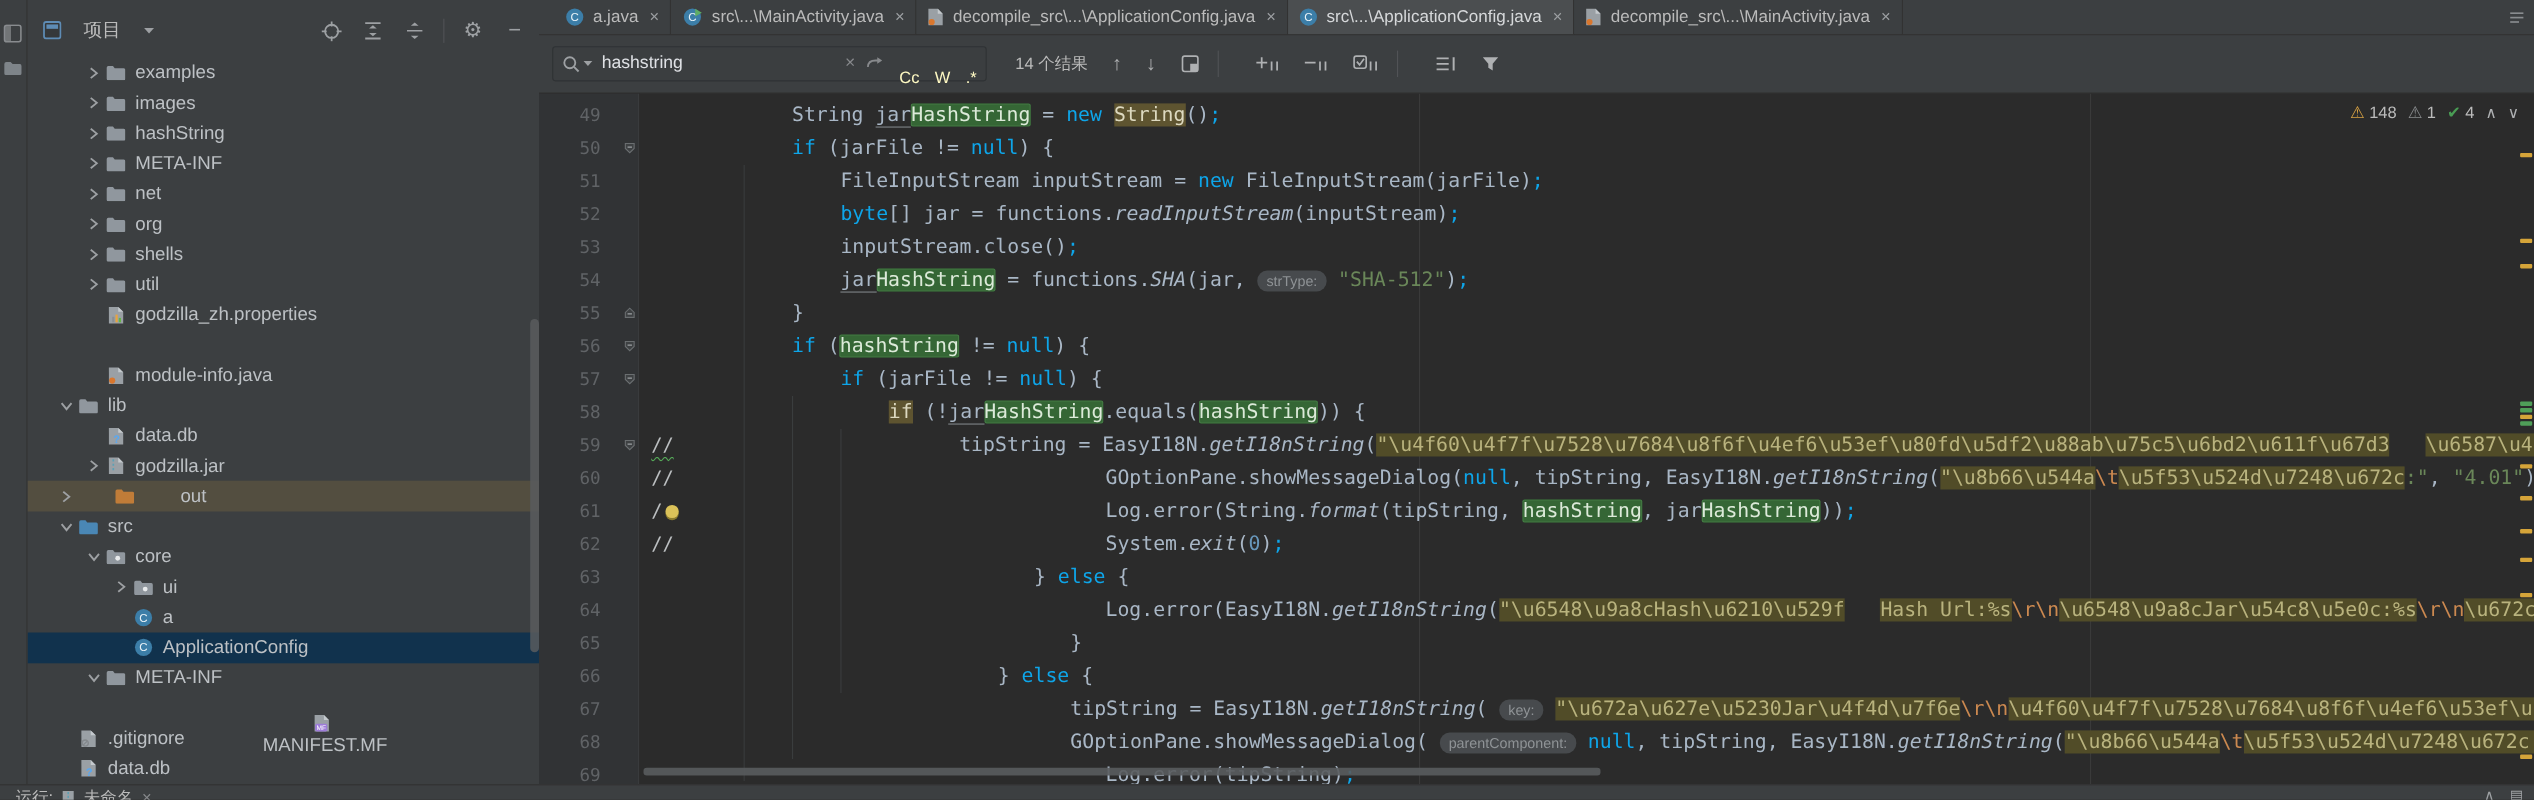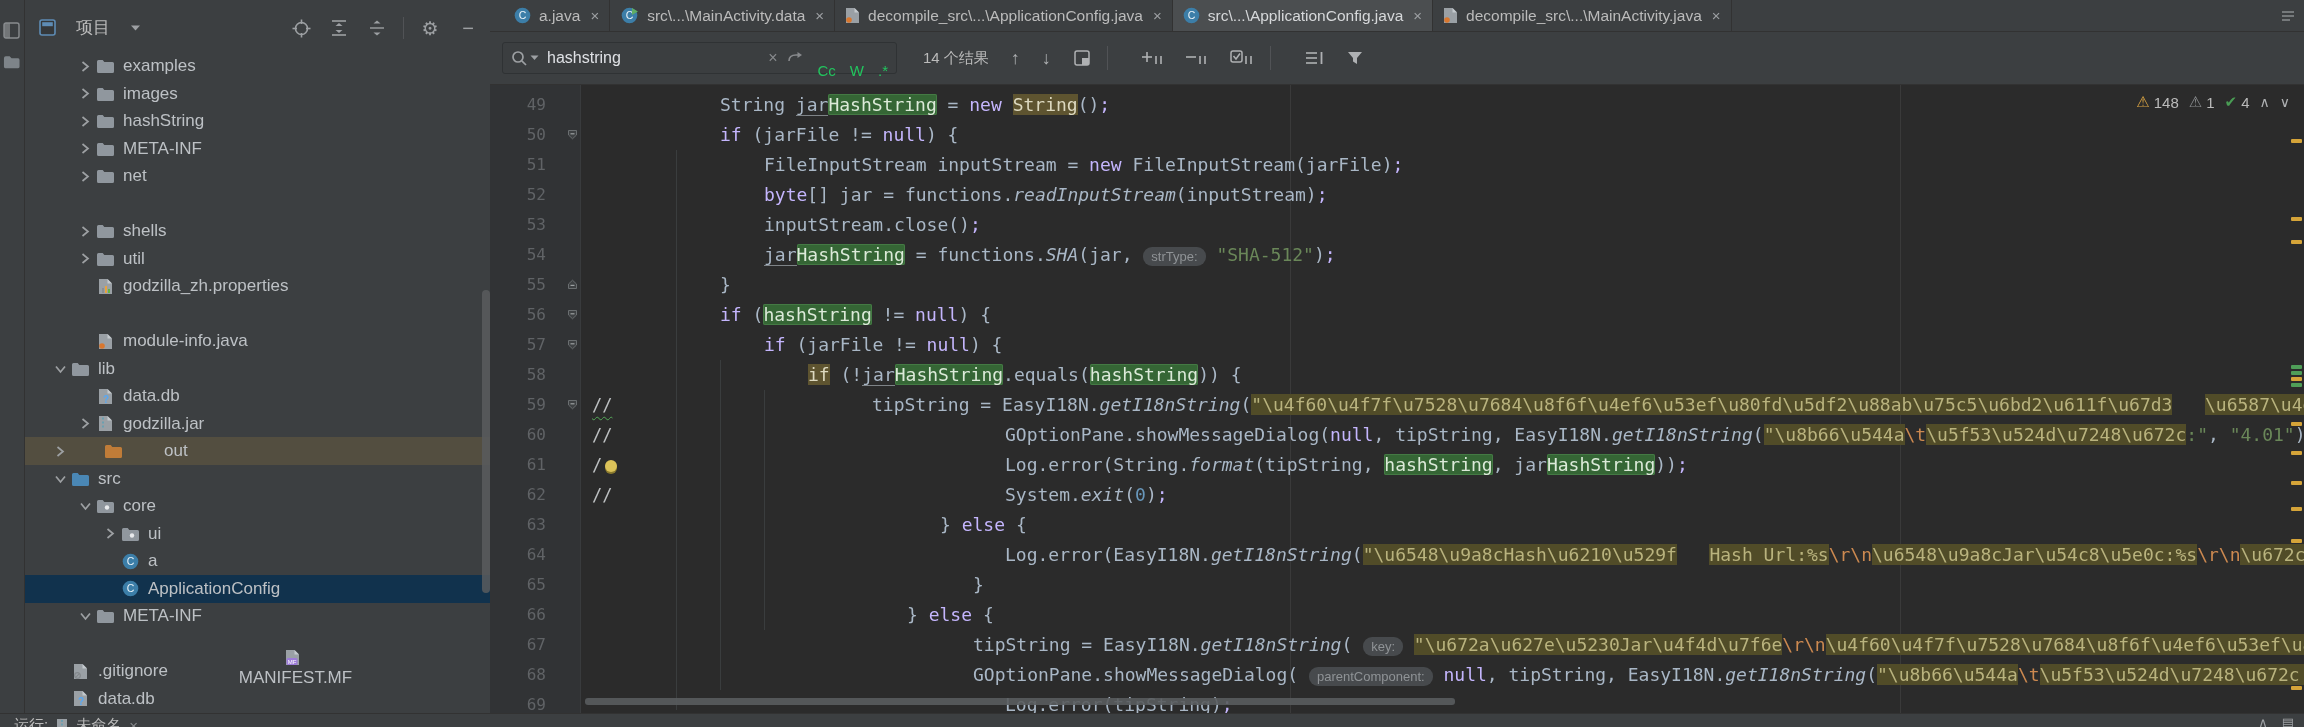--- a/index.html
+++ b/index.html
@@ -30,37 +30,37 @@
   #tab-bar{left:490px;top:0;right:0;width:1814px;height:32px;background:#3c3f41;border-bottom:1px solid #323232;display:flex;align-items:stretch;padding-left:14px;box-sizing:border-box;}
   .tab{display:flex;align-items:center;gap:8px;padding:0 10px 0 10px;border-right:1px solid #323232;color:#bbbbbb;font-size:15.5px;white-space:nowrap;}
   .tab.active{background:#4b4e50;color:#d6d8da;}
   .tab .tclose{color:#9da0a3;font-size:15px;margin-left:2px;}
   #tabbar-end-icon{position:absolute;right:8px;top:8px;opacity:.8;}
 
   #search-bar{left:490px;top:32px;width:1814px;height:53px;background:#3c3f41;border-bottom:1px solid #323232;display:flex;align-items:center;box-sizing:border-box;padding-left:12px;color:#9da0a3;}
   #search-field{display:flex;align-items:center;width:395px;height:32px;background:#3b3e40;border:1px solid #2f3234;border-radius:3px;padding:0 8px;box-sizing:border-box;}
   #search-query{color:#dfe1e5;font-size:16px;margin-left:8px;flex:1;}
   .fld-ic{margin-left:10px;display:flex;align-items:center;}
-  .toggle{margin-left:14px;font-size:15px;color:#22c55e;letter-spacing:0;margin-top:24px;}
+  .toggle{margin-left:14px;font-size:15px;color:#fef9c3;letter-spacing:0;margin-top:24px;}
   .sb-sep{width:1px;height:24px;background:#515356;margin:0 12px 0 16px;}
   #search-results{color:#bbbbbb;font-size:15px;margin-left:26px;}
   .sb-ic{margin-left:22px;display:flex;align-items:center;color:#afb1b3;font-size:18px;}
 
   
   #code{left:490px;top:85px;width:1814px;height:628px;background:#2b2b2b;overflow:hidden;}
   #gutter-bg{position:absolute;left:0;top:0;width:90px;height:628px;background:#313335;border-right:1px solid #393b3d;}
   .iguide{position:absolute;width:1px;background:#3a3d3e;}
   .mguide{position:absolute;width:1px;background:#3a3a3a;top:0;height:628px;}
   .line{position:absolute;left:0;right:0;height:30px;}
   .ln{position:absolute;left:0;top:0;width:56px;text-align:right;color:#606366;font:16px "DejaVu Sans Mono",monospace;line-height:30px;}
   .fold{position:absolute;left:76px;top:8px;}
   .cmt{position:absolute;left:102px;top:0;color:#bdc0c2;font:17px "DejaVu Sans Mono",monospace;line-height:30px;}
   .squig{text-decoration:underline wavy #54a857;text-underline-offset:5px;text-decoration-thickness:1px;}
   .codetxt{position:absolute;left:142px;top:0;white-space:pre;font:18px "DejaVu Sans Mono",monospace;line-height:30px;color:#a9b7c6;}
-  .sp{color:#a9b7c6;} .sk{color:#c4b5fd;} .ss{color:#6a8759;} .sn{color:#6897bb;}
+  .sp{color:#a9b7c6;} .sk{color:#0ea5e9;} .ss{color:#6a8759;} .sn{color:#6897bb;}
   .sm{font-style:italic;color:#a9b7c6;} .se{color:#cc8950;}
   .smt{background:#356635;color:#dcead9;border-radius:2px;box-shadow:0 0 0 1px #447a44 inset;}
   .sol{background:#514c28;color:#b9b37e;}
   .sow{background:#5e5430;color:#ddd9c0;}
   .su{border-bottom:1px solid #7e8387;}
   .shint{background:#474a4d;color:#8f9396;border-radius:9px;font:13px "Liberation Sans",sans-serif;padding:2px 8px;}
   .bulb{display:inline-block;width:12px;height:12px;background:#dbc259;border-radius:50%;margin-left:3px;vertical-align:-1px;box-shadow:0 2px 0 #8a7a2e;}
 
   #inspections{position:absolute;right:14px;top:8px;display:flex;align-items:center;gap:10px;color:#bbbbbb;font-size:15px;}
   .insp-chev{color:#afb1b3;font-size:14px;}
@@ -195,20 +195,33 @@
             <path d="M2.5 1 L8 5.5 L2.5 10" fill="none" stroke="#9da0a3" stroke-width="1.7"></path>
           </svg>
         </span>
         <span class="tico">
           <svg width="18" height="14" viewBox="0 0 18 14">
             <path d="M1 2.5 q0-1.5 1.5-1.5 h4.2 l1.6 2 h8.2 q1.5 0 1.5 1.5 v8 q0 1.5 -1.5 1.5 h-14 q-1.5 0 -1.5 -1.5 z" fill="#90979e"></path>
           </svg>
         </span>
         <span>net</span>
       </div>
+      <div class="trow" style="top: 137.5px; padding-left: 51px;">
+        <span class="tchev">
+          <svg width="10" height="11" viewBox="0 0 10 11">
+            <path d="M2.5 1 L8 5.5 L2.5 10" fill="none" stroke="#9da0a3" stroke-width="1.7"></path>
+          </svg>
+        </span>
+        <span class="tico">
+          <svg width="18" height="14" viewBox="0 0 18 14">
+            <path d="M1 2.5 q0-1.5 1.5-1.5 h4.2 l1.6 2 h8.2 q1.5 0 1.5 1.5 v8 q0 1.5 -1.5 1.5 h-14 q-1.5 0 -1.5 -1.5 z" fill="#90979e"></path>
+          </svg>
+        </span>
+        <span>org</span>
+      </div>
       <div class="trow" style="top: 165px; padding-left: 51px;">
         <span class="tchev">
           <svg width="10" height="11" viewBox="0 0 10 11">
             <path d="M2.5 1 L8 5.5 L2.5 10" fill="none" stroke="#9da0a3" stroke-width="1.7"></path>
           </svg>
         </span>
         <span class="tico">
           <svg width="18" height="14" viewBox="0 0 18 14">
             <path d="M1 2.5 q0-1.5 1.5-1.5 h4.2 l1.6 2 h8.2 q1.5 0 1.5 1.5 v8 q0 1.5 -1.5 1.5 h-14 q-1.5 0 -1.5 -1.5 z" fill="#90979e"></path>
           </svg>
@@ -433,21 +446,21 @@
       <span class="tclose">×</span>
     </div>
     <div class="tab">
       <span>
         <svg width="19" height="17" viewBox="0 0 19 17">
           <circle cx="9.5" cy="8.5" r="7.8" fill="#3c7ea8"></circle>
           <text x="9.5" y="12.2" font-size="10.5" fill="#eaf3f8" text-anchor="middle" font-family="Liberation Sans,sans-serif">C</text>
           <path d="M12 1 L18 4.5 L12 8 z" fill="#5fad65"></path>
         </svg>
       </span>
-      <span>src\...\MainActivity.data</span>
+      <span>src\...\MainActivity.java</span>
       <span class="tclose">×</span>
     </div>
     <div class="tab">
       <span>
         <svg width="15" height="17" viewBox="0 0 15 17">
           <path d="M1 1 h8.5 L14 5.5 V16 H1 z" fill="#9aa0a5"></path>
           <path d="M9.5 1 L14 5.5 H9.5 z" fill="#c4c9cd"></path>
           <circle cx="4" cy="13" r="2.8" fill="#d9772e"></circle>
         </svg>
       </span>

